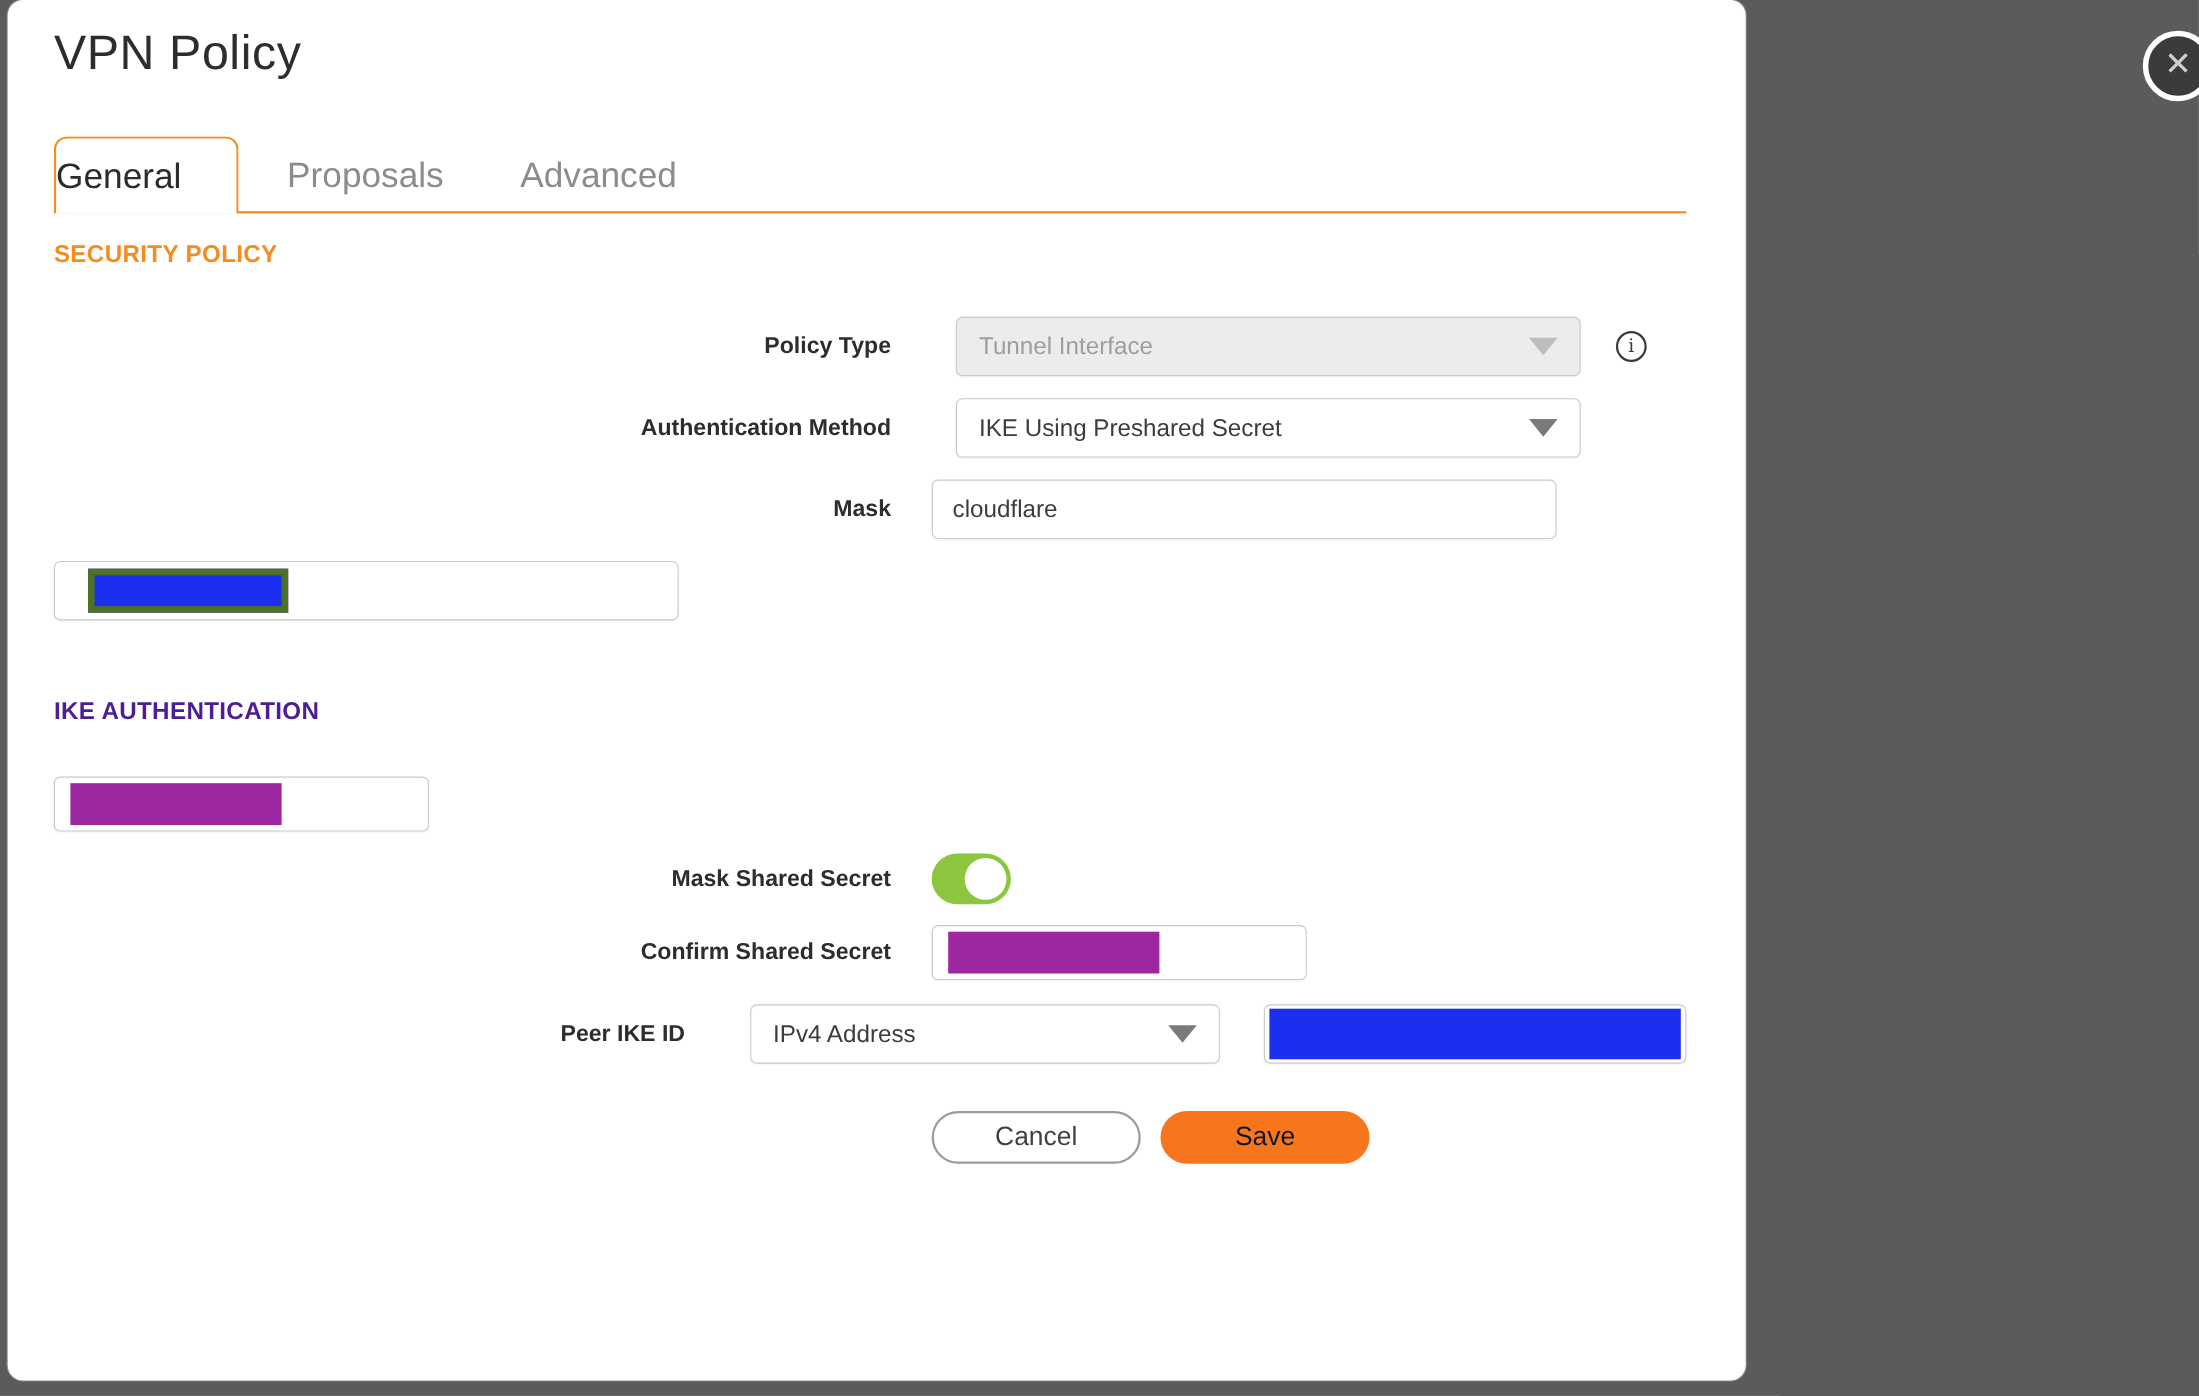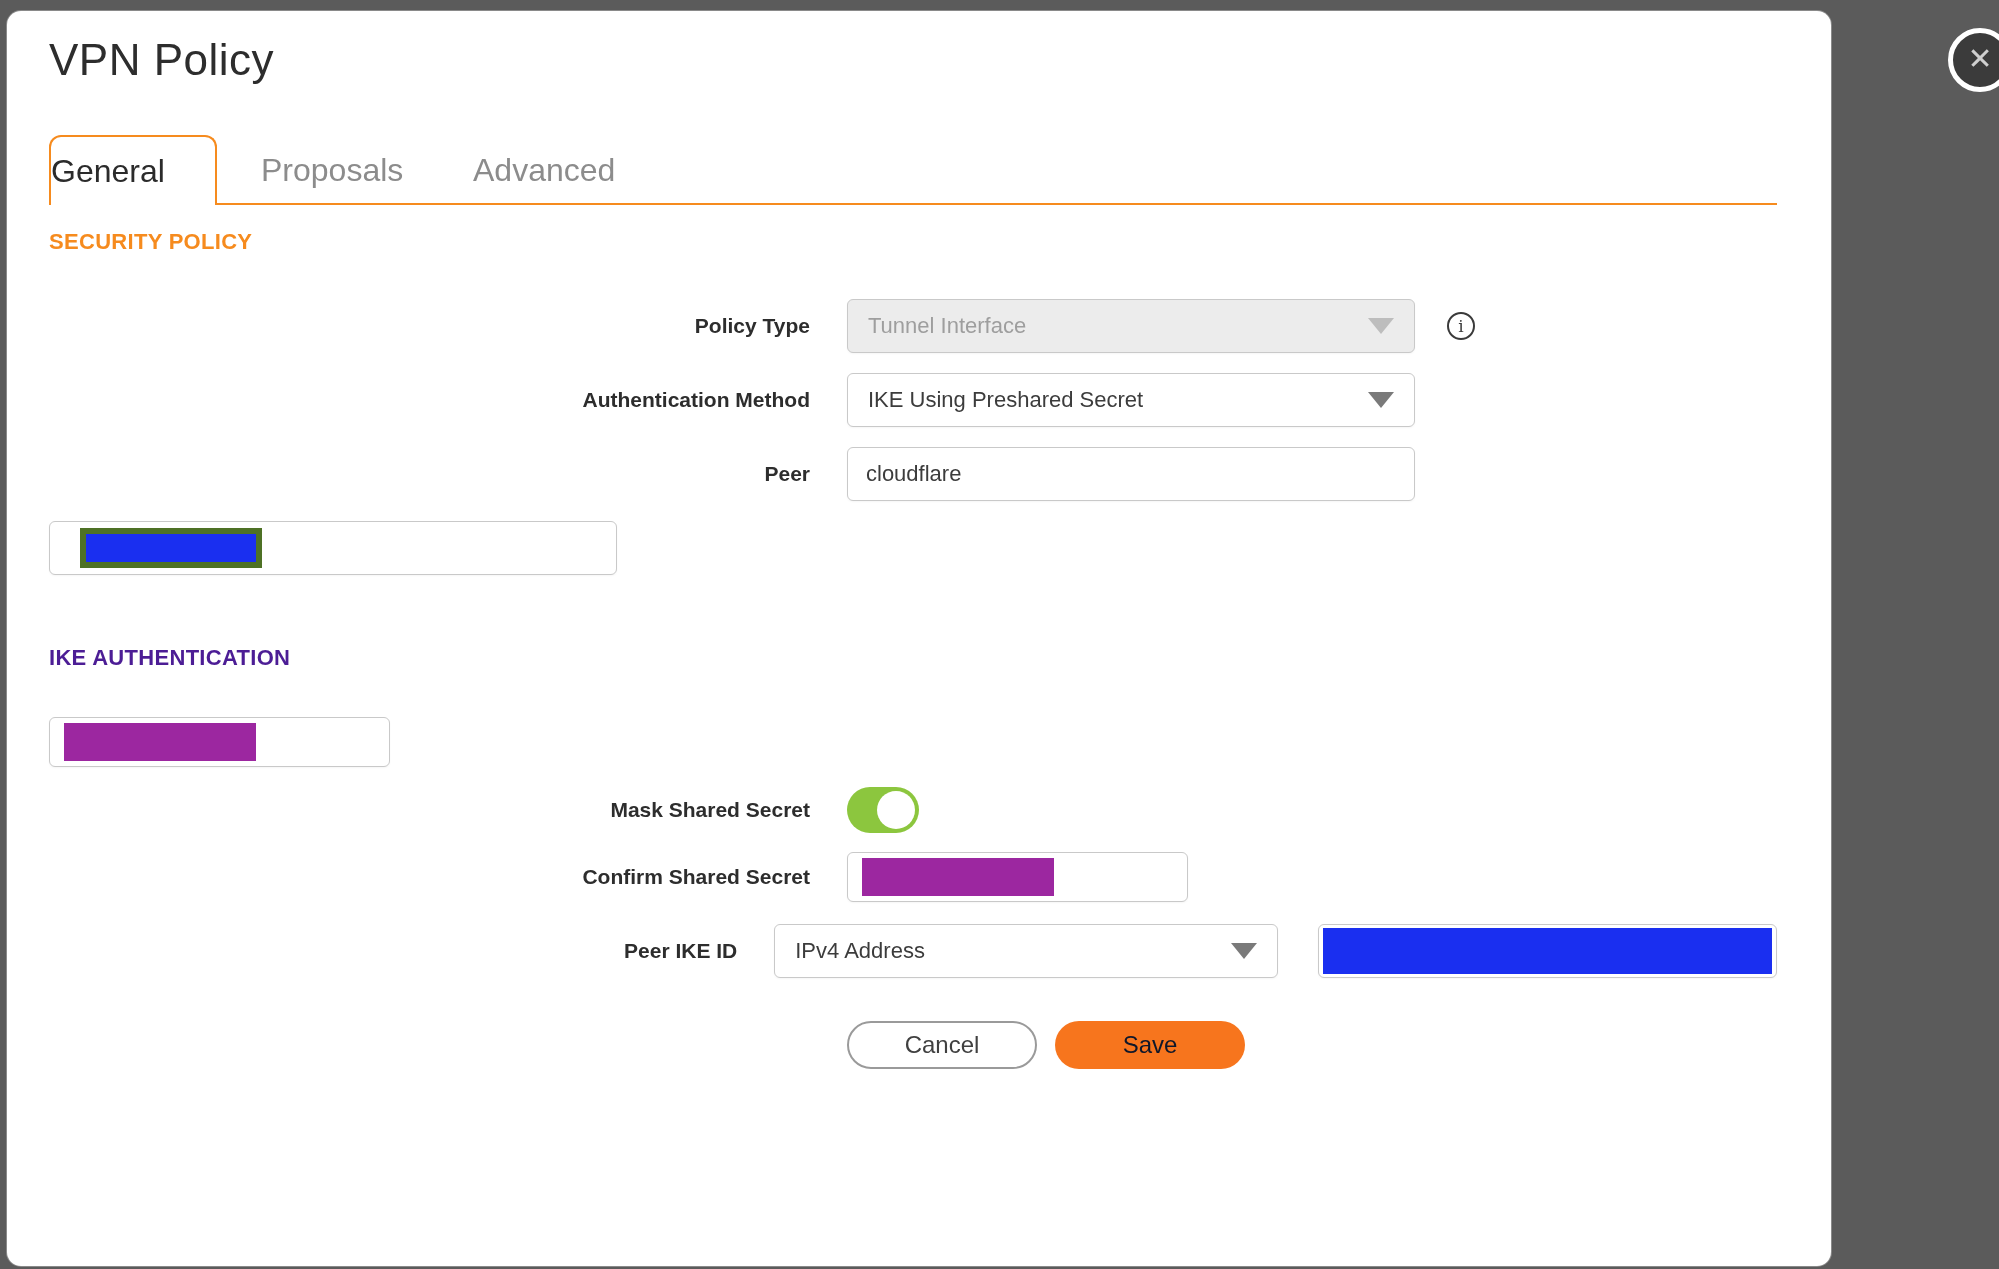--- a/index.html
+++ b/index.html
@@ -4,22 +4,22 @@
 <style>
   * { box-sizing: border-box; margin: 0; padding: 0; }
   html, body { width: 1999px; height: 1269px; overflow: hidden; }
   body {
     background: #5b5b5b;
     font-family: "Liberation Sans", "DejaVu Sans", sans-serif;
     position: relative;
   }
   .dialog {
     position: absolute;
-    left: 7px; top: 11px;
-    width: 1824px; height: 1255px;
+    left: 7px; top: 0;
+    width: 1580px; height: 1255px;
     background: #ffffff;
     border-radius: 14px;
     box-shadow: 0 0 0 1px #8a8a8a;
   }
   .close-btn {
     position: absolute;
     left: 1948px; top: 28px;
     width: 64px; height: 64px;
     border-radius: 50%;
     background: #3b3b3b;
@@ -104,21 +104,21 @@
   .ctl {
     background: #ffffff;
     border: 1px solid #c9c9c9;
     border-radius: 6px;
     display: flex;
     align-items: center;
     font-size: 22px;
     color: #3c3c3c;
     box-shadow: 0 1px 2px rgba(0,0,0,0.04);
   }
-  .dropdown { width: 568px; height: 54px; padding: 0 20px; cursor: pointer; justify-content: space-between; }
+  .dropdown { width: 568px; height: 54px; padding: 0 20px; cursor: pointer; justify-content: space-between; margin-left: 22px; }
   .dropdown.small { width: 553px; }
   .dropdown.disabled {
     background: #ececec;
     color: #9e9e9e;
     cursor: default;
   }
   .caret {
     width: 0; height: 0;
     border-left: 13px solid transparent;
     border-right: 13px solid transparent;
@@ -219,21 +219,21 @@
 
     <div class="row">
       <div class="row-label">Authentication Method</div>
       <div class="ctl dropdown">
         <span>IKE Using Preshared Secret</span>
         <span class="caret"></span>
       </div>
     </div>
 
     <div class="row">
-      <div class="row-label">Peer</div>
+      <div class="row-label">Mask</div>
       <div class="ctl textinput">
         <span>cloudflare</span>
       </div>
     </div>
 
     <div class="row">
       <div class="ctl textinput">
         <span class="redact-gateway" style="background-color: rgb(26, 47, 240);"></span>
       </div>
     </div>

